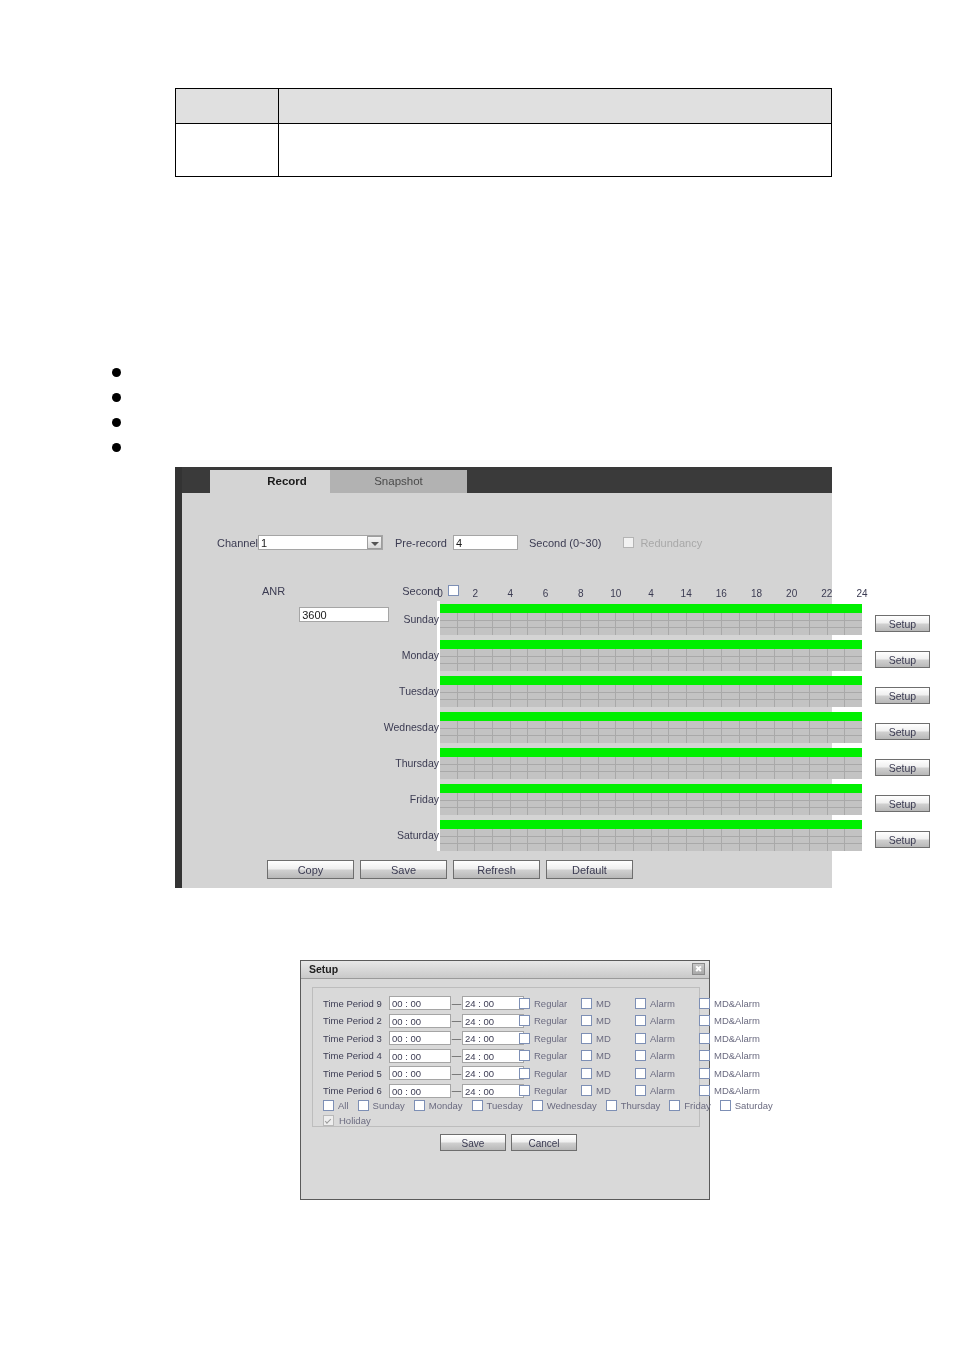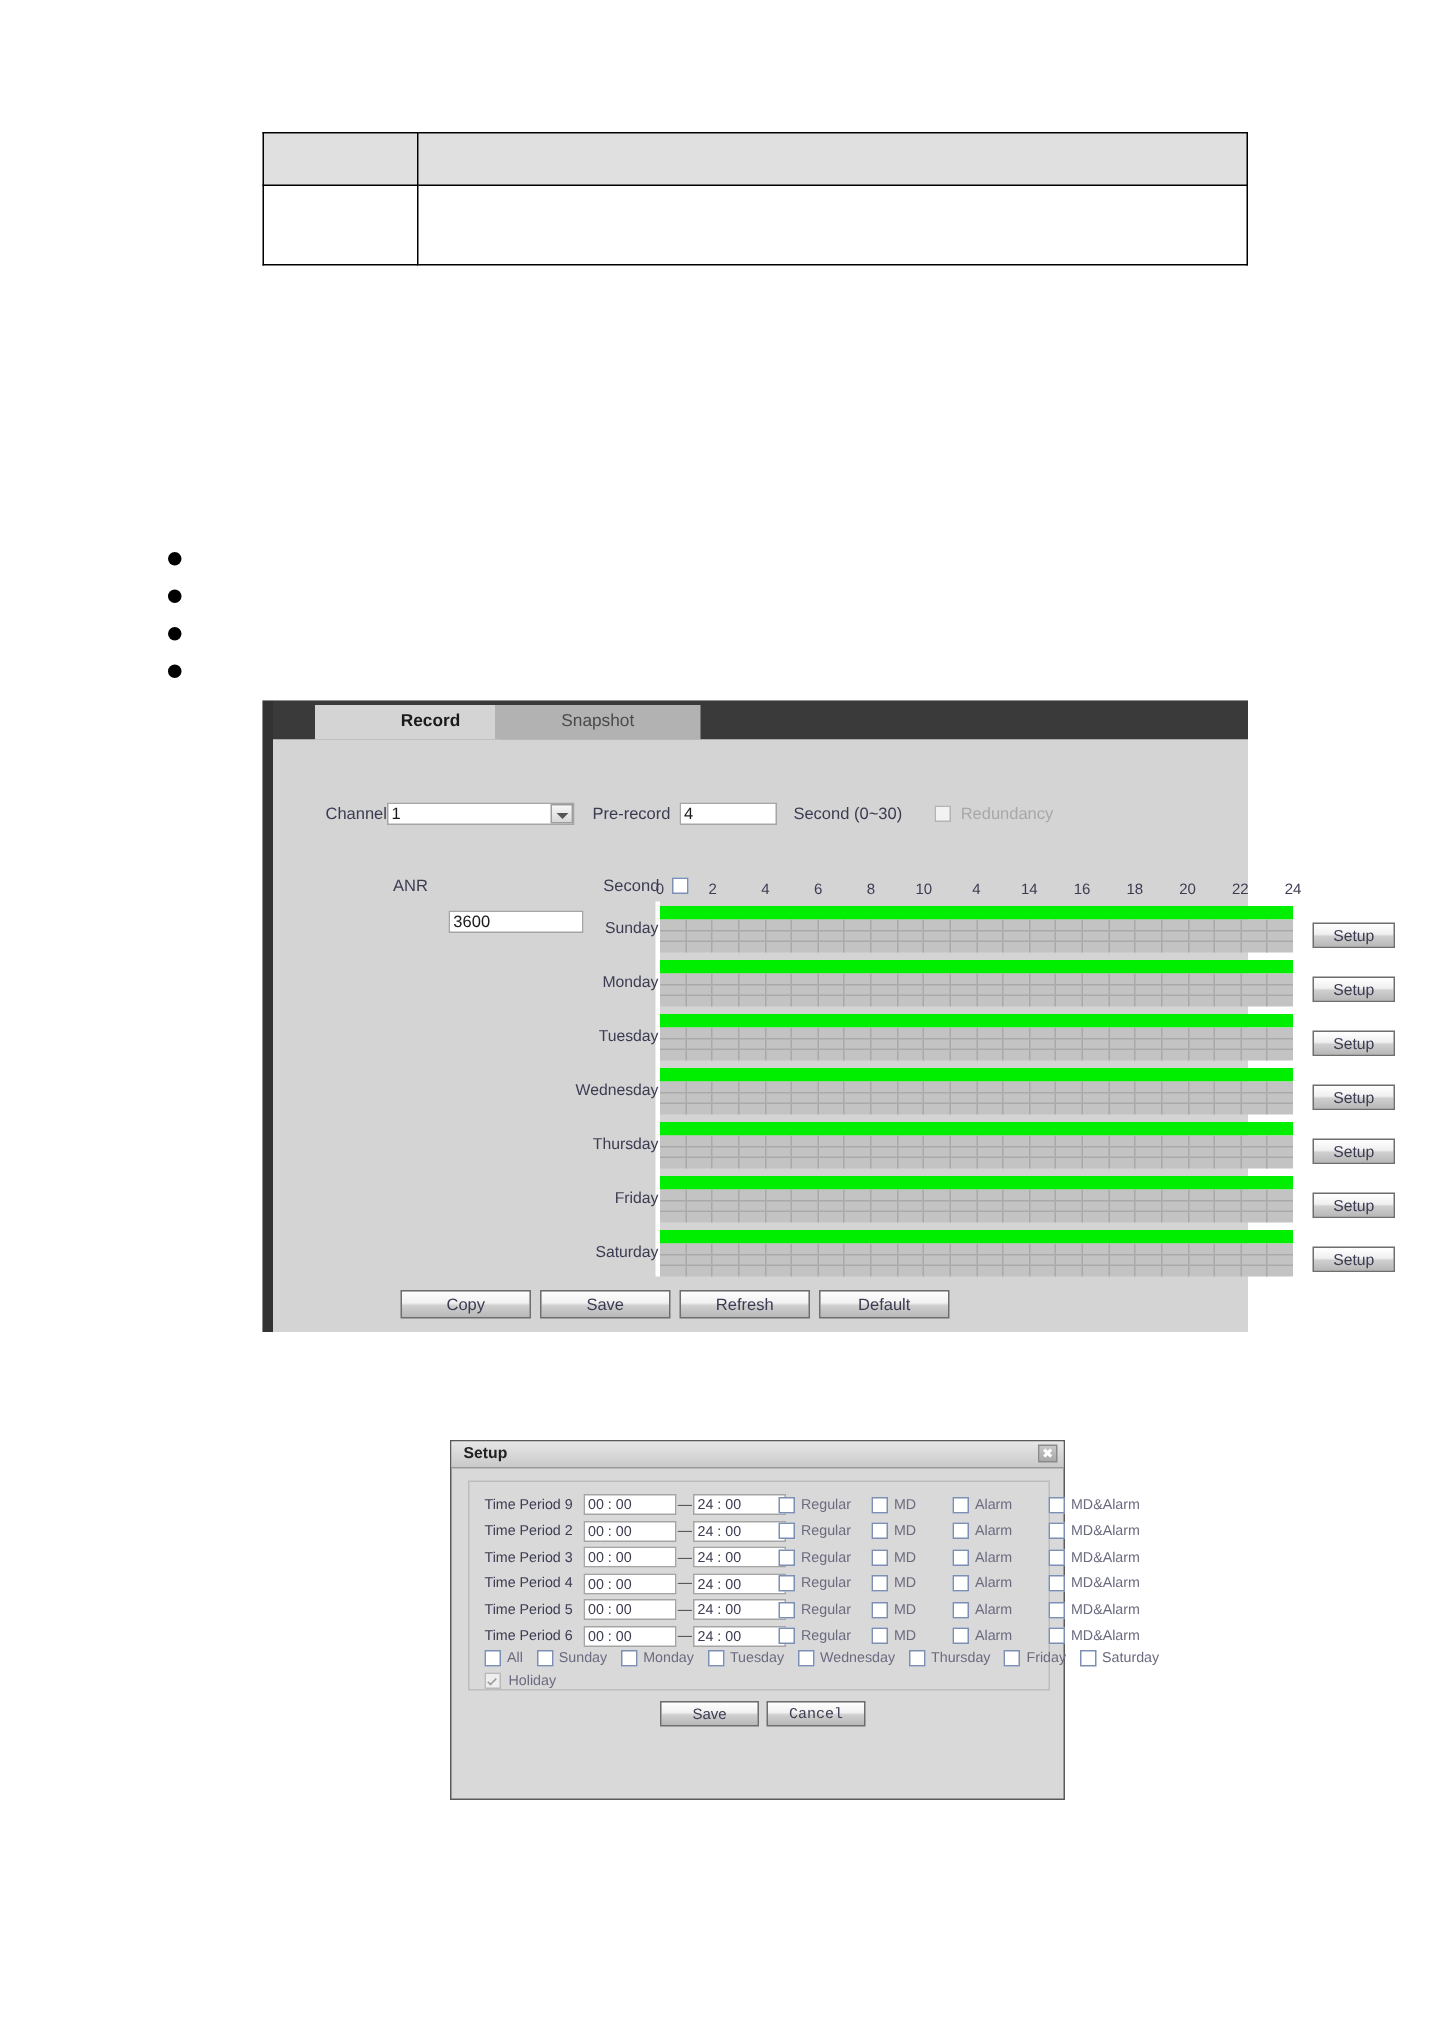--- a/index.html
+++ b/index.html
@@ -1240,14 +1240,14 @@
           <span class="cbx"></span>
           <span>Saturday</span>
         </span>
       </div>
     <div class="holiday-row">
       <span class="cbx checked-disabled"></span>
       <span>Holiday</span>
     </div>
   </div>
   <button class="btn dlg-btn" style="left:139px;">Save</button>
-  <button class="btn dlg-btn" style="left:210px;font-family:Liberation Mono, monospace;">Cancel</button>
+  <button class="btn dlg-btn" style="left:210px;">Cancel</button>
 </div>
 
 </body></html>

